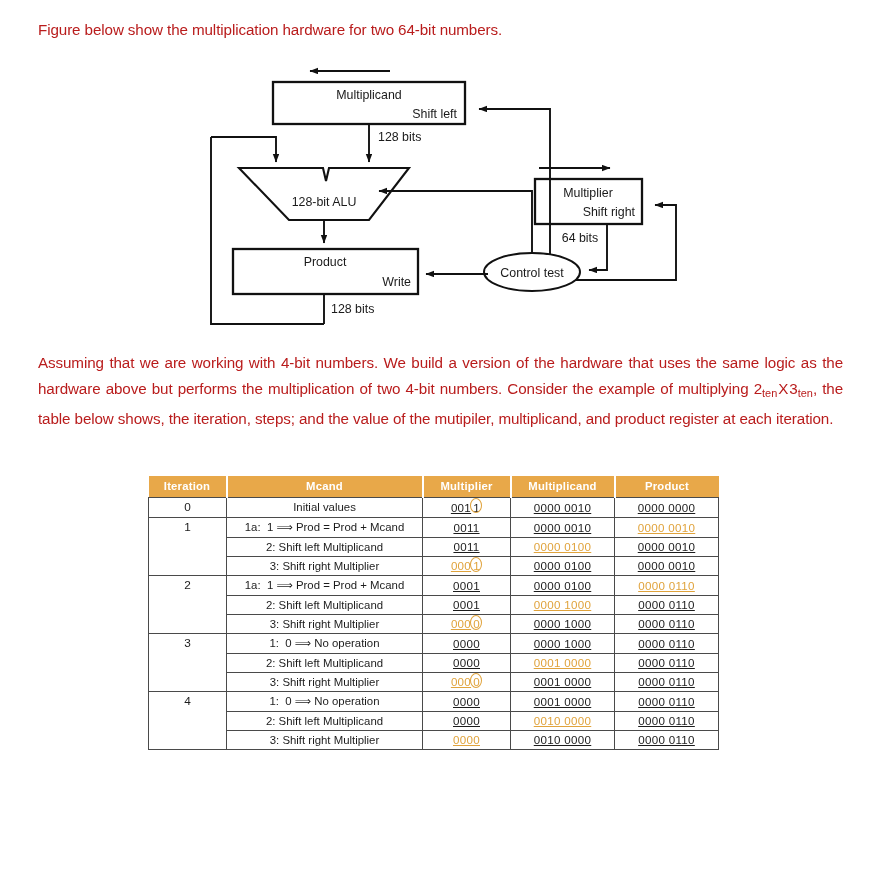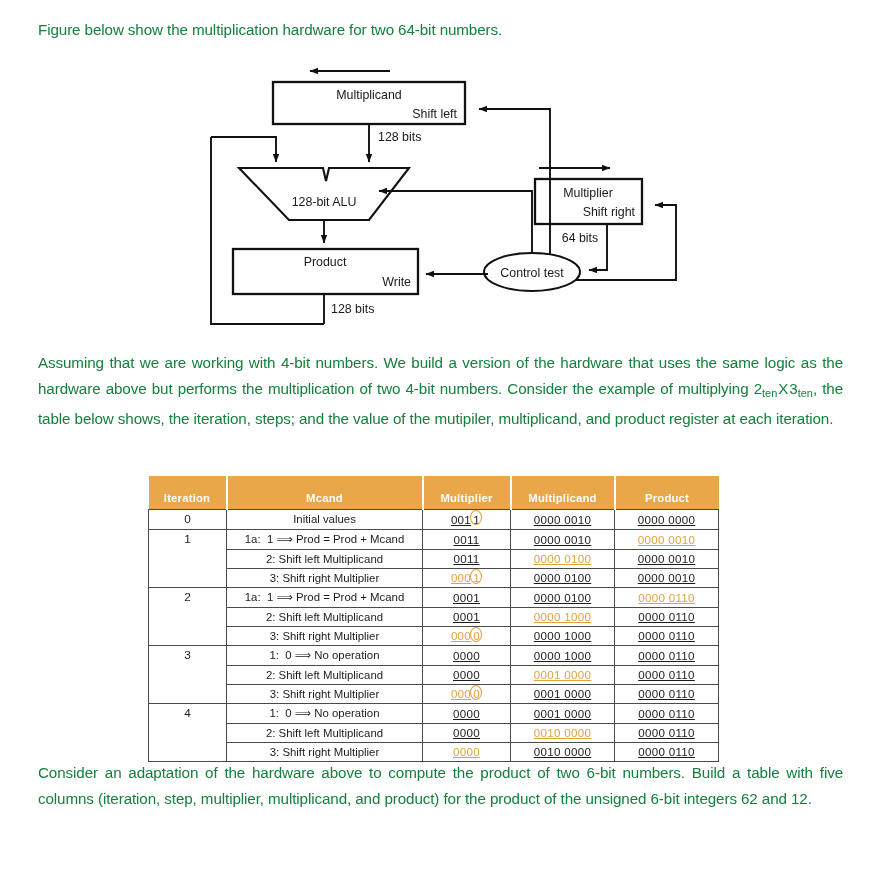--- a/index.html
+++ b/index.html
@@ -20,21 +20,21 @@
     width: 882px;
     height: 888px;
   }
 
   
   .prose {
     position: absolute;
     font-family: "Liberation Sans", sans-serif;
     font-size: 15.2px;
     line-height: 25.5px;
-    color: #15803d;
+    color: #b91c1c;
     text-align: justify;
     text-justify: inter-word;
     letter-spacing: -0.1px;
   }
   #intro-paragraph {
     left: 38px;
     top: 17px;
     width: 800px;
     text-align: left;
   }
@@ -81,21 +81,21 @@
     font-family: "Liberation Sans", sans-serif;
     font-size: 11.4px;
     color: #1c1c1c;
     table-layout: fixed;
   }
   #multiplication-table th {
     background: #e8a849;
     color: #ffffff;
     font-weight: bold;
     font-size: 11.3px;
-    padding: 16px 2px 5px 2px;
+    padding: 4px 2px 5px 2px;
     text-align: center;
     border: none;
     border-right: 2px solid #ffffff;
     letter-spacing: 0.2px;
   }
   #multiplication-table th:last-child { border-right: none; }
   #multiplication-table td {
     border: 1px solid #4a4a4a;
     padding: 2px 4px 3px 4px;
     height: 13px;
@@ -313,15 +313,14 @@
         </tr>
         <tr>
           <td class="c-step"><span>3:  Shift right Multiplier</span></td>
           <td class="c-val hl">0000</td>
           <td class="c-val">0010 0000</td>
           <td class="c-val">0000 0110</td>
         </tr>
       </tbody>
   </table>
 
-  <div class="prose" id="task-paragraph">Consider an adaptation of the hardware above to compute the product of two 6-bit numbers. Build a table with five columns (iteration, step, multiplier, multiplicand, and product) for the product of the unsigned 6-bit integers 62 and 12.</div>
 
 </div>
 
 </body></html>

